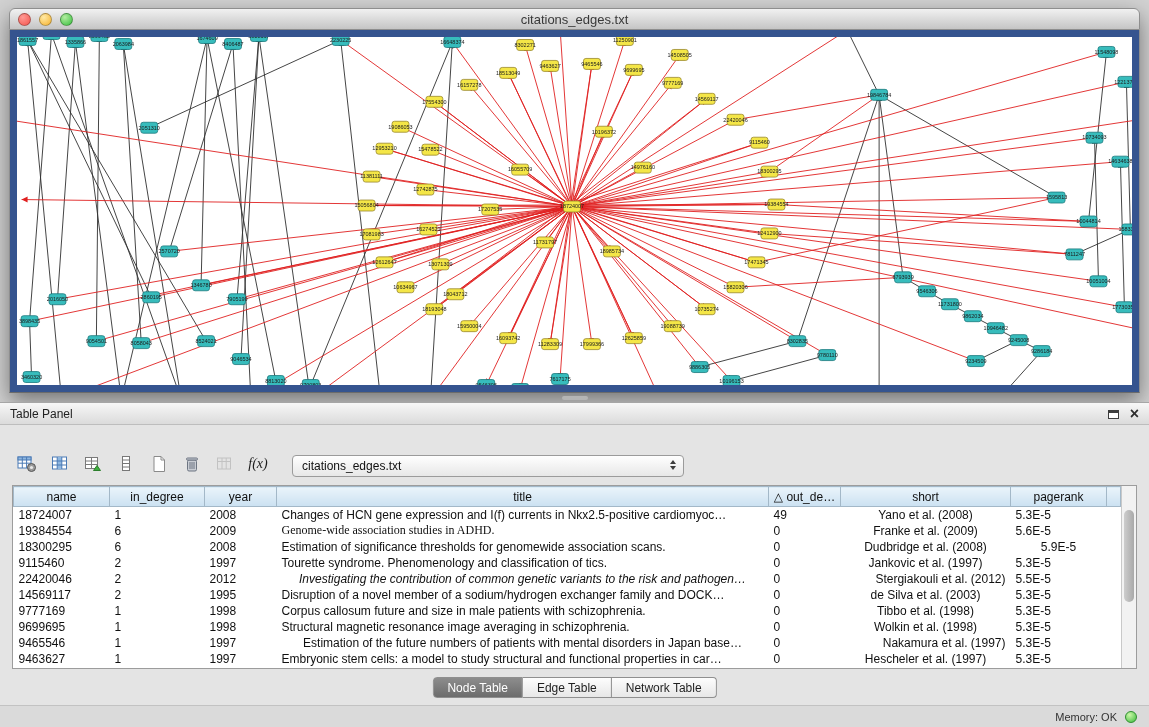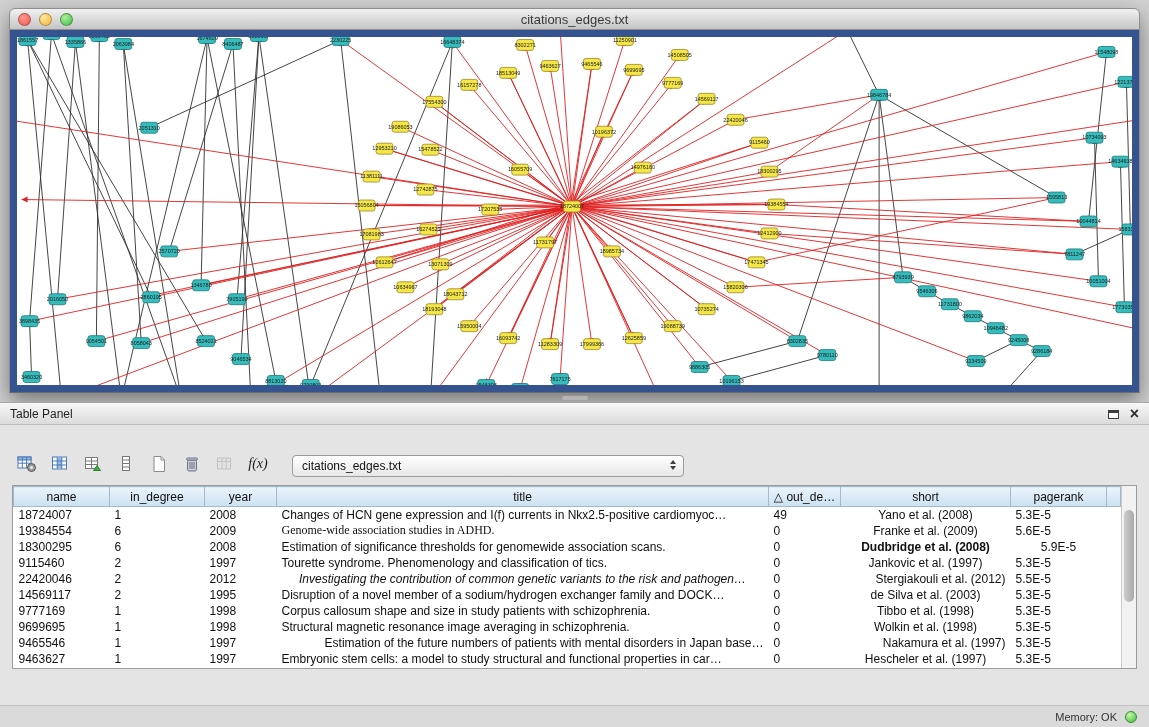--- a/index.html
+++ b/index.html
@@ -740,21 +740,21 @@
             <td style="text-align: center;">Franke et al. (2009)</td>
             <td style="text-align: left;">5.6E-5</td>
             <td></td>
           </tr>
           <tr>
             <td style="text-align: left;">18300295</td>
             <td style="text-align: left;">6</td>
             <td style="text-align: left;">2008</td>
             <td style="text-align: left;">Estimation of significance thresholds for genomewide association scans.</td>
             <td style="text-align: left;">0</td>
-            <td style="text-align: center; font-weight: bold;">Dudbridge et al. (2008)</td>
+            <td style="text-align: center;">Dudbridge et al. (2008)</td>
             <td style="text-align: center;">5.9E-5</td>
             <td></td>
           </tr>
           <tr>
             <td style="text-align: left;">9115460</td>
             <td style="text-align: left;">2</td>
             <td style="text-align: left;">1997</td>
             <td style="text-align: left;">Tourette syndrome. Phenomenology and classification of tics.</td>
             <td style="text-align: left;">0</td>
             <td style="text-align: center;">Jankovic et al. (1997)</td>
@@ -778,41 +778,41 @@
             <td style="text-align: left;">Disruption of a novel member of a sodium/hydrogen exchanger family and DOCK…</td>
             <td style="text-align: left;">0</td>
             <td style="text-align: center;">de Silva et al. (2003)</td>
             <td style="text-align: left;">5.3E-5</td>
             <td></td>
           </tr>
           <tr>
             <td style="text-align: left;">9777169</td>
             <td style="text-align: left;">1</td>
             <td style="text-align: left;">1998</td>
-            <td style="text-align: left;">Corpus callosum shape and size in study patients with schizophrenia.</td>
+            <td style="text-align: left;">Corpus callosum future and size in male patients with schizophrenia.</td>
             <td style="text-align: left;">0</td>
             <td style="text-align: center;">Tibbo et al. (1998)</td>
             <td style="text-align: left;">5.3E-5</td>
             <td></td>
           </tr>
           <tr>
             <td style="text-align: left;">9699695</td>
             <td style="text-align: left;">1</td>
             <td style="text-align: left;">1998</td>
             <td style="text-align: left;">Structural magnetic resonance image averaging in schizophrenia.</td>
             <td style="text-align: left;">0</td>
             <td style="text-align: center;">Wolkin et al. (1998)</td>
             <td style="text-align: left;">5.3E-5</td>
             <td></td>
           </tr>
           <tr>
             <td style="text-align: left;">9465546</td>
             <td style="text-align: left;">1</td>
             <td style="text-align: left;">1997</td>
-            <td style="text-align: right;">Estimation of the future numbers of patients with mental disorders in Japan base…</td>
+            <td style="text-align: center;">Estimation of the future numbers of patients with mental disorders in Japan base…</td>
             <td style="text-align: left;">0</td>
             <td style="text-align: right;">Nakamura et al. (1997)</td>
             <td style="text-align: left;">5.3E-5</td>
             <td></td>
           </tr>
           <tr>
             <td style="text-align: left;">9463627</td>
             <td style="text-align: left;">1</td>
             <td style="text-align: left;">1997</td>
             <td style="text-align: left;">Embryonic stem cells: a model to study structural and functional properties in car…</td>
@@ -821,18 +821,23 @@
             <td style="text-align: left;">5.3E-5</td>
             <td></td>
           </tr>
         </tbody>
     </table>
     <div class="vscroll">
       <div class="vthumb"></div>
     </div>
   </div>
 
+  <div class="tabs" id="tabs">
+      <button class="tab sel">Node Table</button>
+      <button class="tab">Edge Table</button>
+      <button class="tab">Network Table</button>
+    </div>
 </div>
 
 <div class="statusbar">
   <span class="mem">Memory: OK</span>
   <span class="mem-dot"></span>
 </div>
 
 </body></html>

